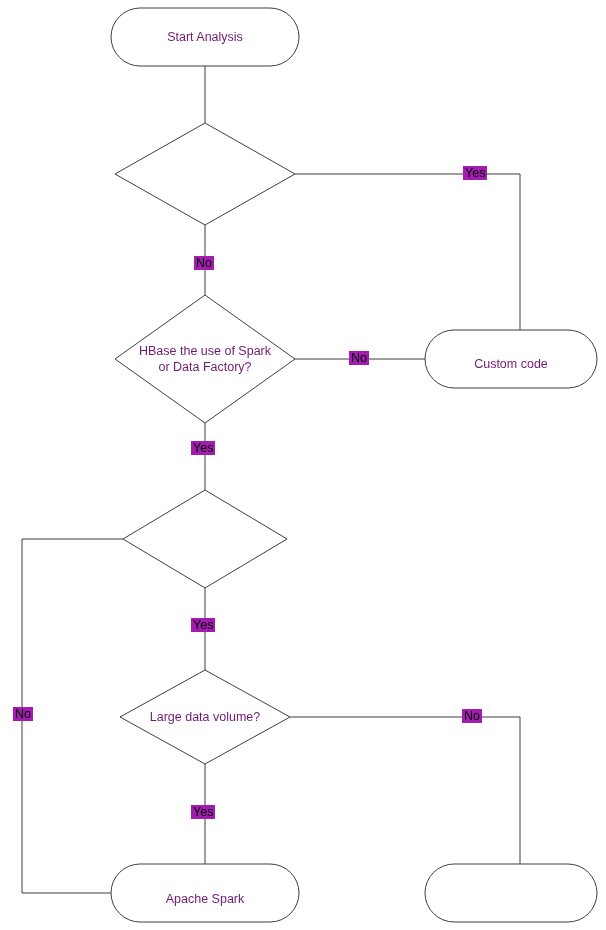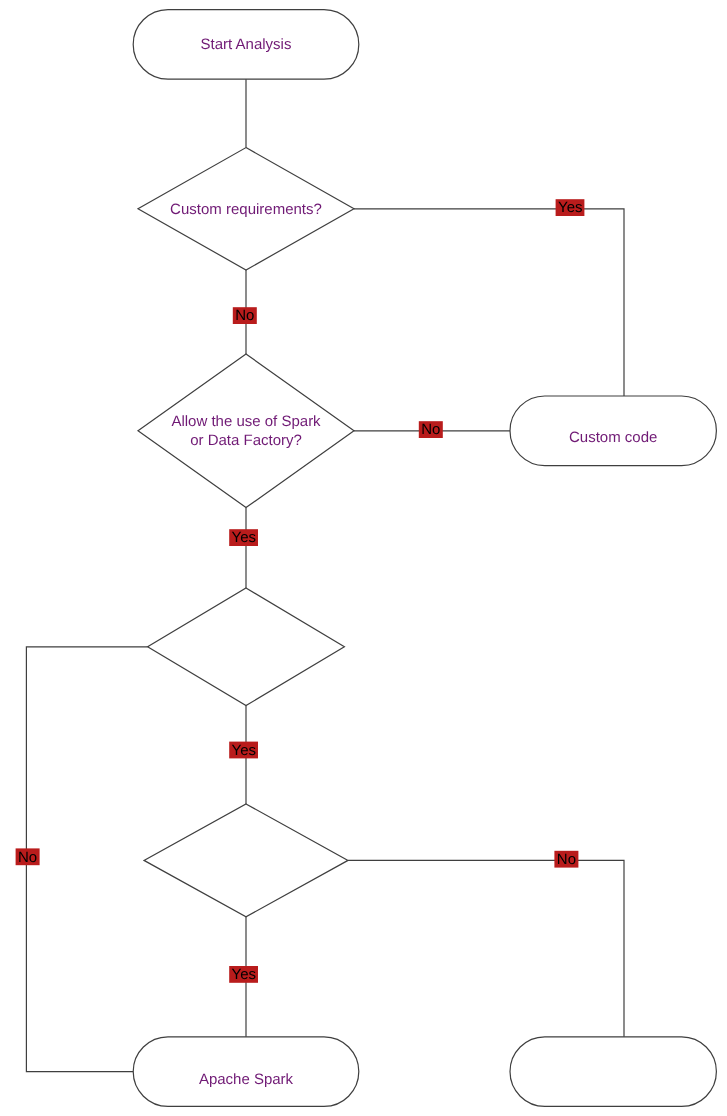--- a/index.html
+++ b/index.html
@@ -35,21 +35,21 @@
     font-size: 12.5px;
     line-height: 16px;
     color: #701a75;
     pointer-events: none;
   }
   .edge-label {
     position: absolute;
     font-size: 12.5px;
     line-height: 14px;
     color: #000000;
-    background: #b91c1c;
+    background: #a21caf;
     padding: 0 2px;
     white-space: nowrap;
   }
 </style>
 </head>
 <body>
 
 <div id="canvas">
 
   <svg class="flow" viewBox="0 0 606 930">
@@ -89,27 +89,27 @@
       <path d="M205,588 L205,670"></path>
 
       <path d="M290,717 L520,717 L520,864"></path>
 
       <path d="M205,764 L205,864"></path>
     </g>
   </svg>
 
   <div class="node-label" style="left:111px; top:8px; width:188px; height:58px;">Start Analysis</div>
 
-  <div class="node-label" style="left:135px; top:152px; width:140px; height:44px;">Custom requirements?</div>
 
-  <div class="node-label" style="left:138px; top:327px; width:134px; height:64px;">Allow the use of Spark or Data Factory?</div>
+  <div class="node-label" style="left:138px; top:327px; width:134px; height:64px;">HBase the use of Spark or Data Factory?</div>
 
   <div class="node-label" style="left:425px; top:330px; width:172px; height:68px;">Custom code</div>
 
 
+  <div class="node-label" style="left:126px; top:705px; width:158px; height:24px;">Large data volume?</div>
 
   <div class="node-label" style="left:111px; top:864px; width:188px; height:70px;">Apache Spark</div>
 
 
   <div class="edge-label" style="left:463px; top:166px;">Yes</div>
 
   <div class="edge-label" style="left:194px; top:256px;">No</div>
 
   <div class="edge-label" style="left:349px; top:351px;">No</div>
 

